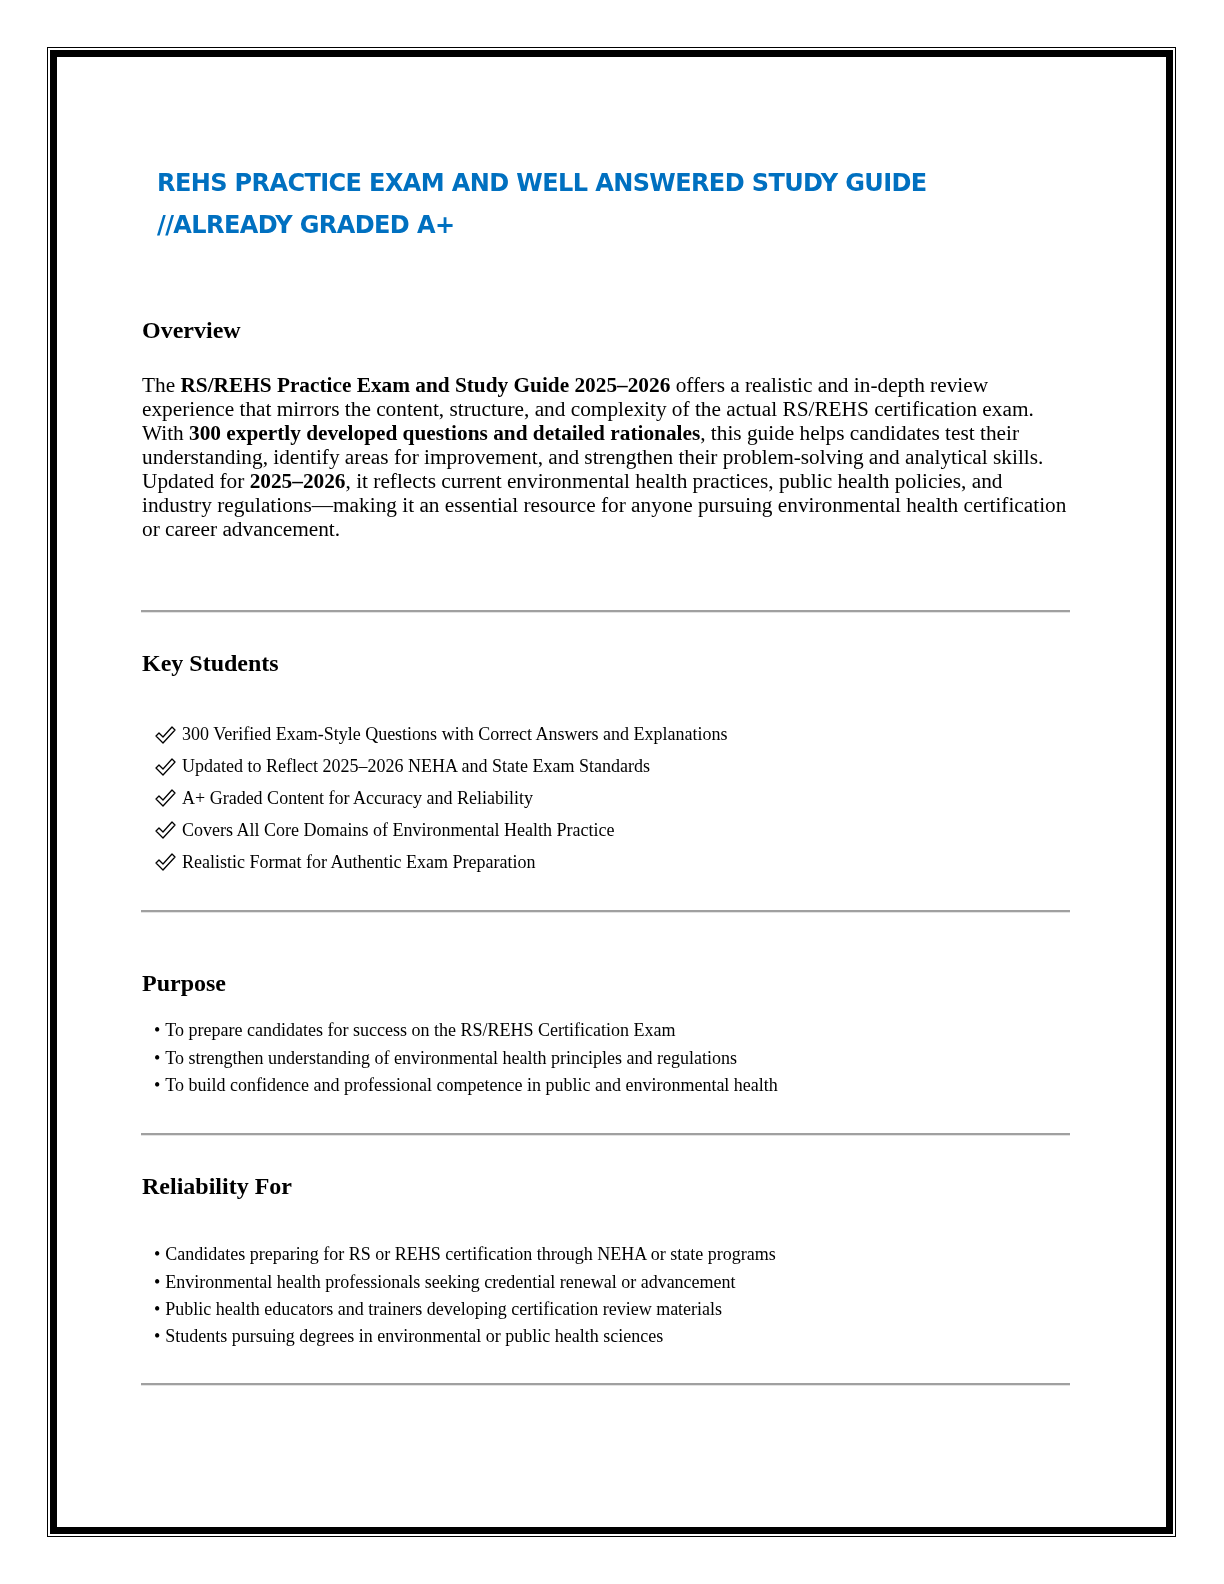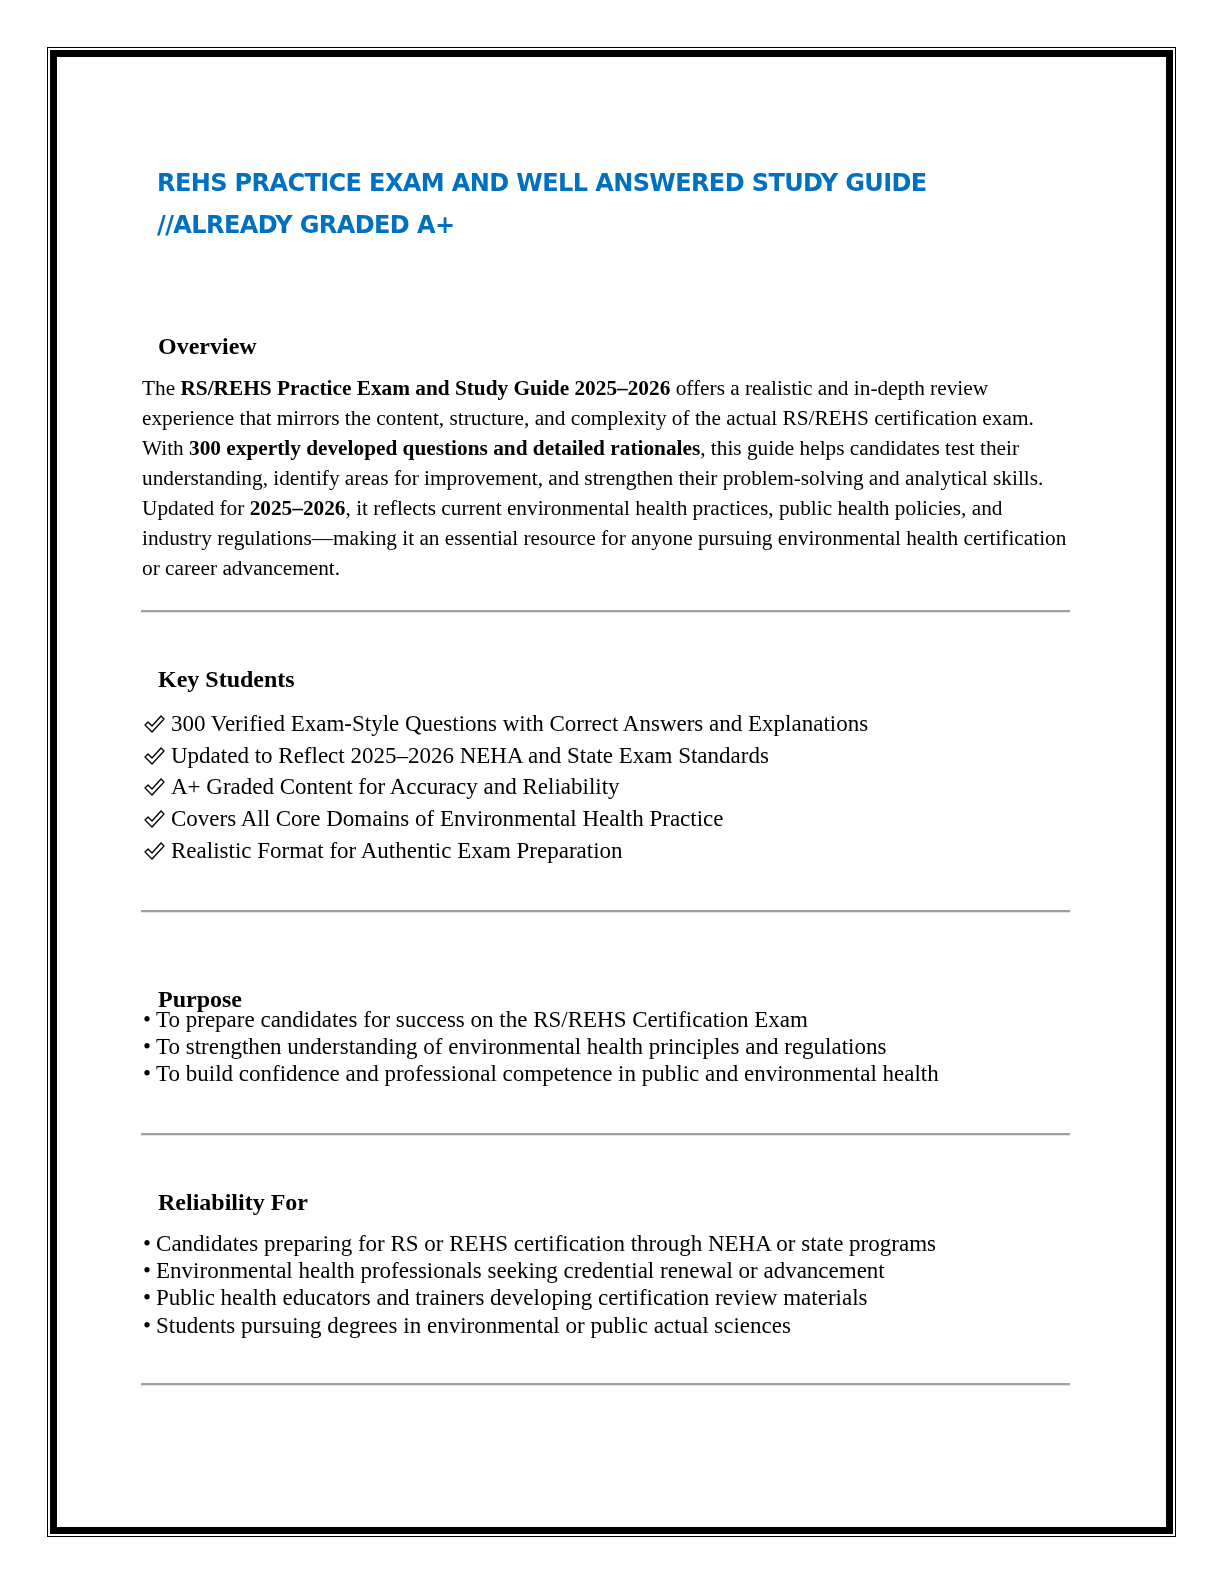--- a/index.html
+++ b/index.html
@@ -16,38 +16,38 @@
 
   .title-block {
     position: absolute; left: 140px; top: 162px; width: 960px;
     font-family: "DejaVu Sans", sans-serif; font-weight: bold;
     color: #0070C0; font-size: 24px; line-height: 42px; letter-spacing: -0.6px; margin-left: 17px;
   }
   .title-line { display: block; white-space: nowrap; }
 
   .section-heading {
     position: absolute; left: 142px; font-family: "Liberation Serif", serif;
-    font-weight: bold; font-size: 24px; color: #000; margin: 16px; line-height: 28px;
+    font-weight: bold; font-size: 24px; color: #000; margin: 0; line-height: 28px;
   }
 
   .paragraph {
     position: absolute; left: 142px; width: 930px;
-    font-family: "Liberation Serif", serif; font-size: 21.3px; line-height: 30px;
+    font-family: "Liberation Serif", serif; font-size: 21.3px; line-height: 24px;
     color: #000; margin: 0;
   }
   .paragraph b { font-weight: bold; }
 
   .divider {
     position: absolute; left: 141px; width: 929px; height: 2px;
     background: #a0a0a0; border-bottom: 1px solid #e3e3e3;
   }
 
   .list {
-    position: absolute; left: 142px; margin: 1px; padding: 0; list-style: none;
-    font-family: "Liberation Serif", serif; font-size: 23px; color: #000;
+    position: absolute; left: 142px; margin: 12px; padding: 0; list-style: none;
+    font-family: "Liberation Serif", serif; font-size: 18px; color: #000;
   }
   .list li { display: flex; align-items: center; white-space: nowrap; }
   .check-list li { height: 31.8px; }
   .bullet-list li { height: 27.4px; }
 
   .check-icon { width: 22px; height: 20px; margin-right: 6px; display: inline-block; }
   .bullet { margin-right: 5px; display: inline-block; }
 </style>
 </head>
 <body>
@@ -130,17 +130,17 @@
   <li>
     <span class="bullet">•</span>
     <span>Environmental health professionals seeking credential renewal or advancement</span>
   </li>
   <li>
     <span class="bullet">•</span>
     <span>Public health educators and trainers developing certification review materials</span>
   </li>
   <li>
     <span class="bullet">•</span>
-    <span>Students pursuing degrees in environmental or public actual sciences</span>
+    <span>Students pursuing degrees in environmental or public health sciences</span>
   </li>
 </ul>
 
 <div class="divider" style="top:1383px;"></div>
 
 </body></html>

